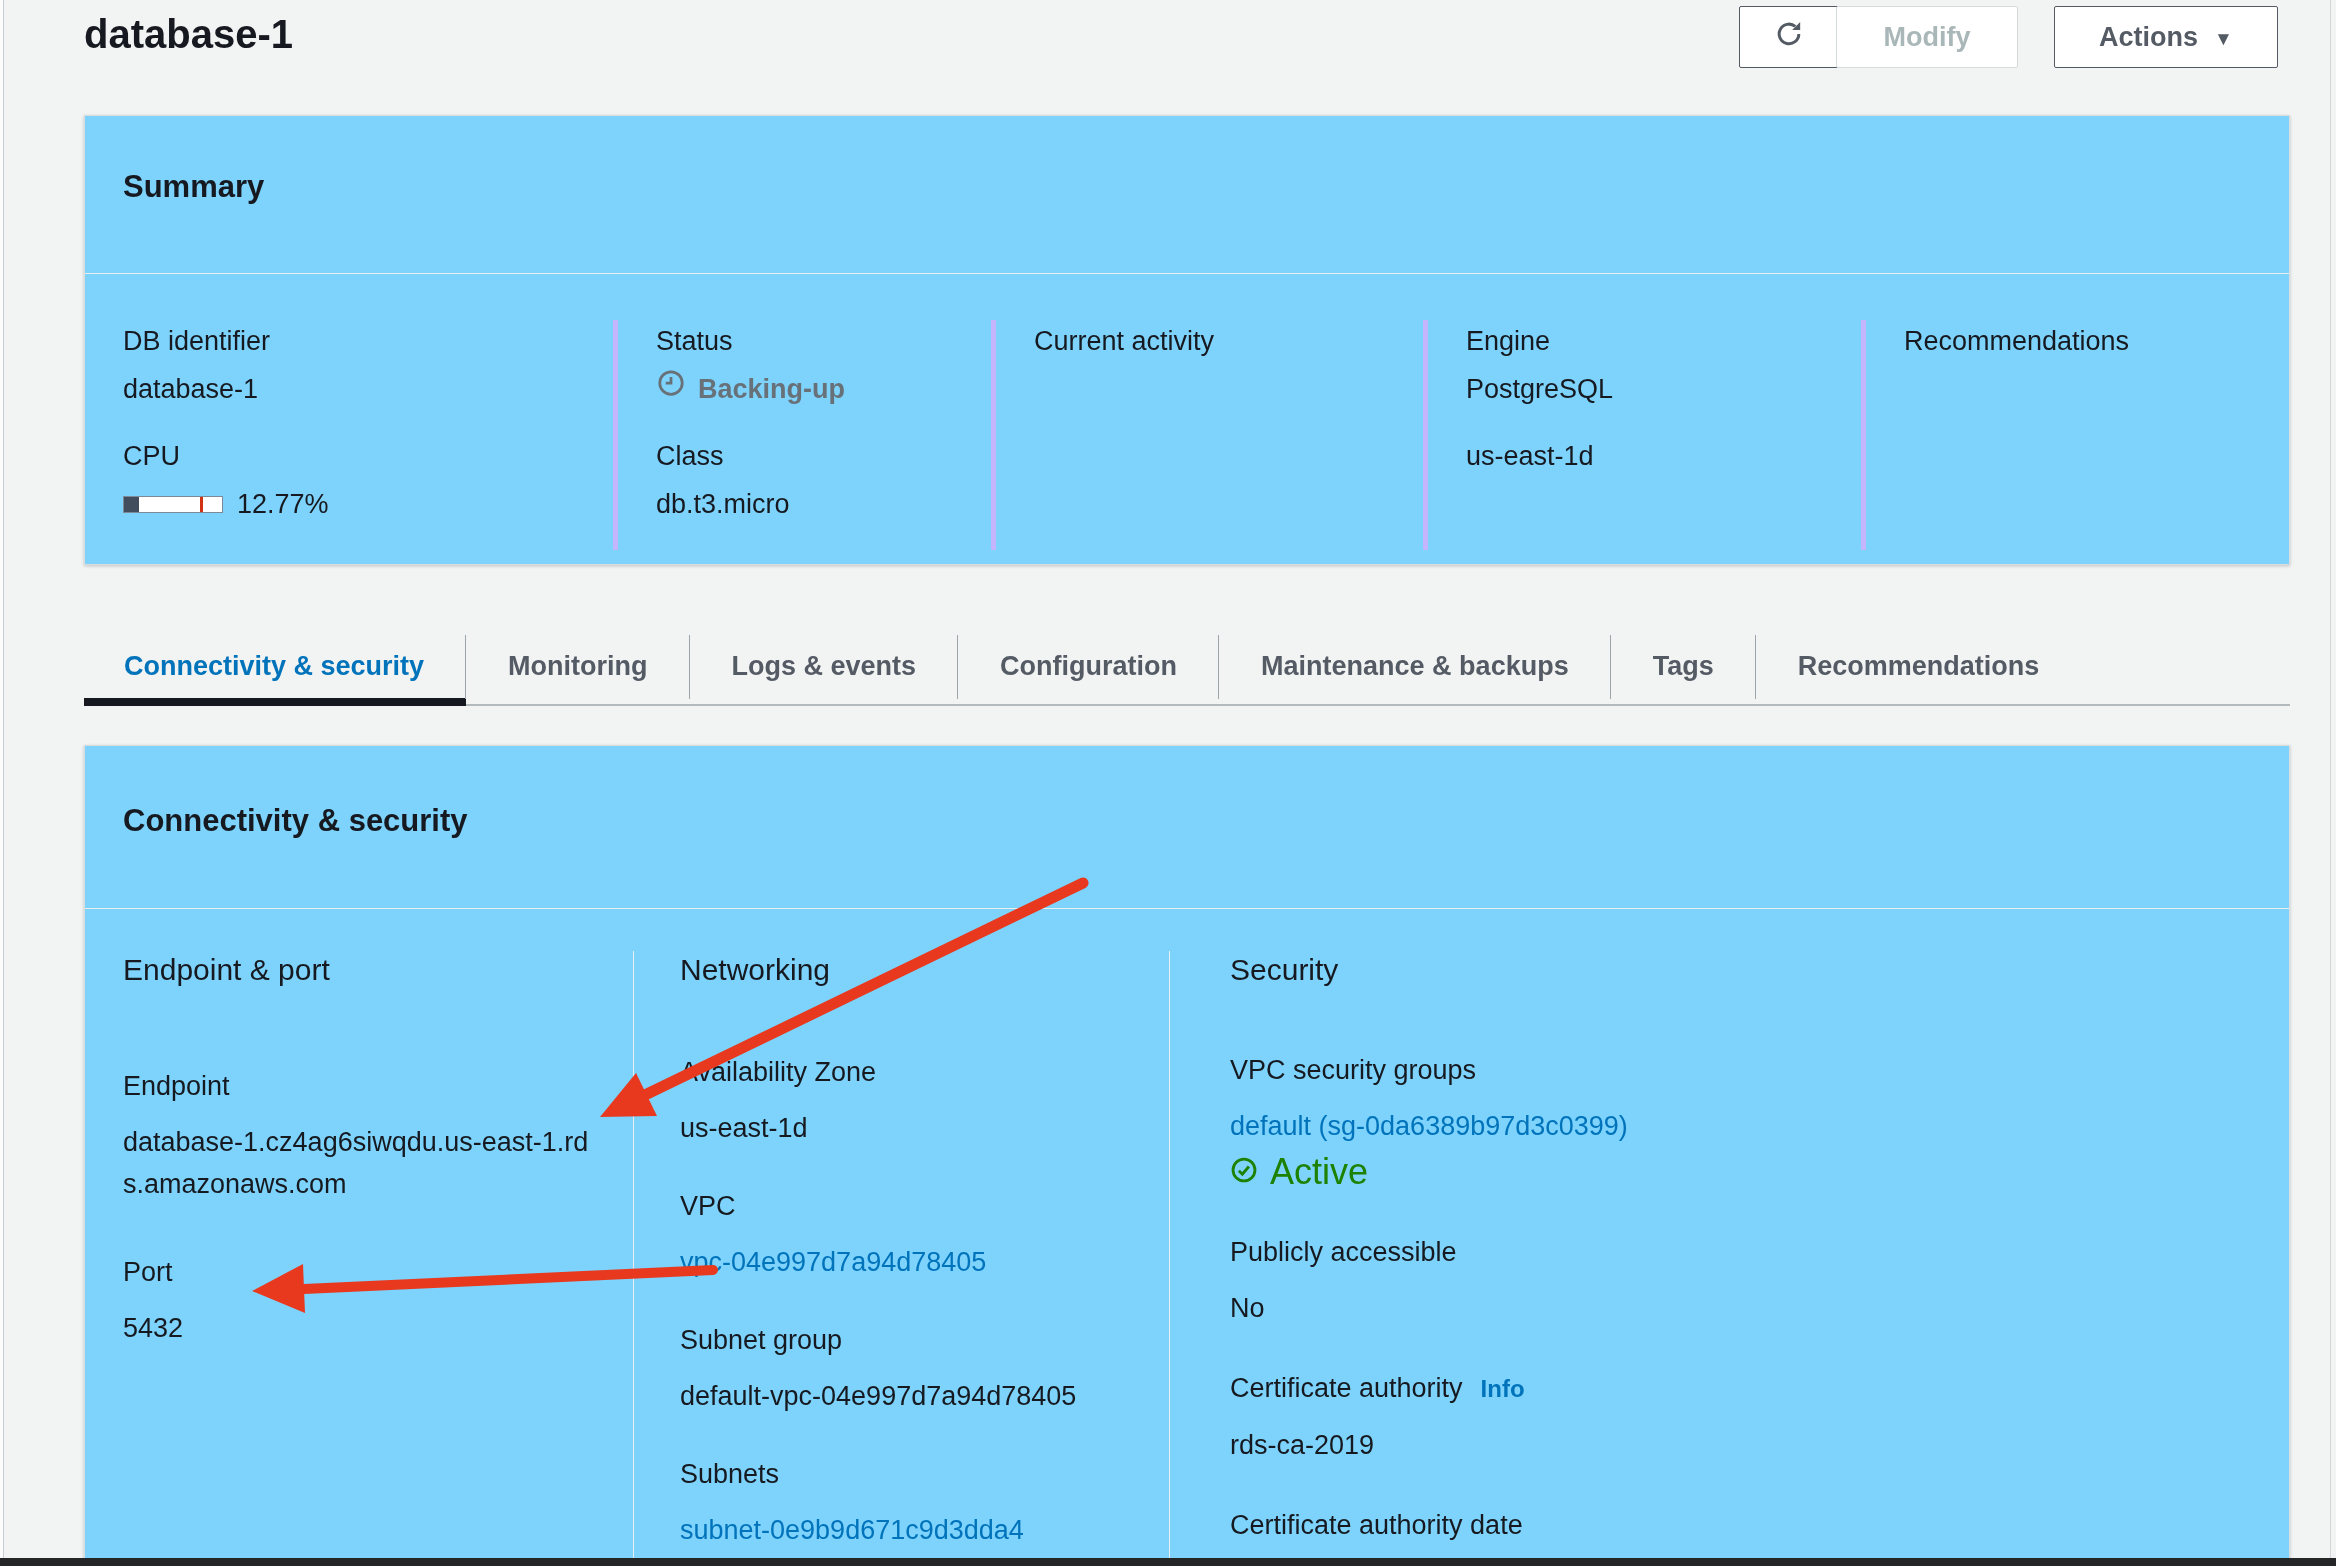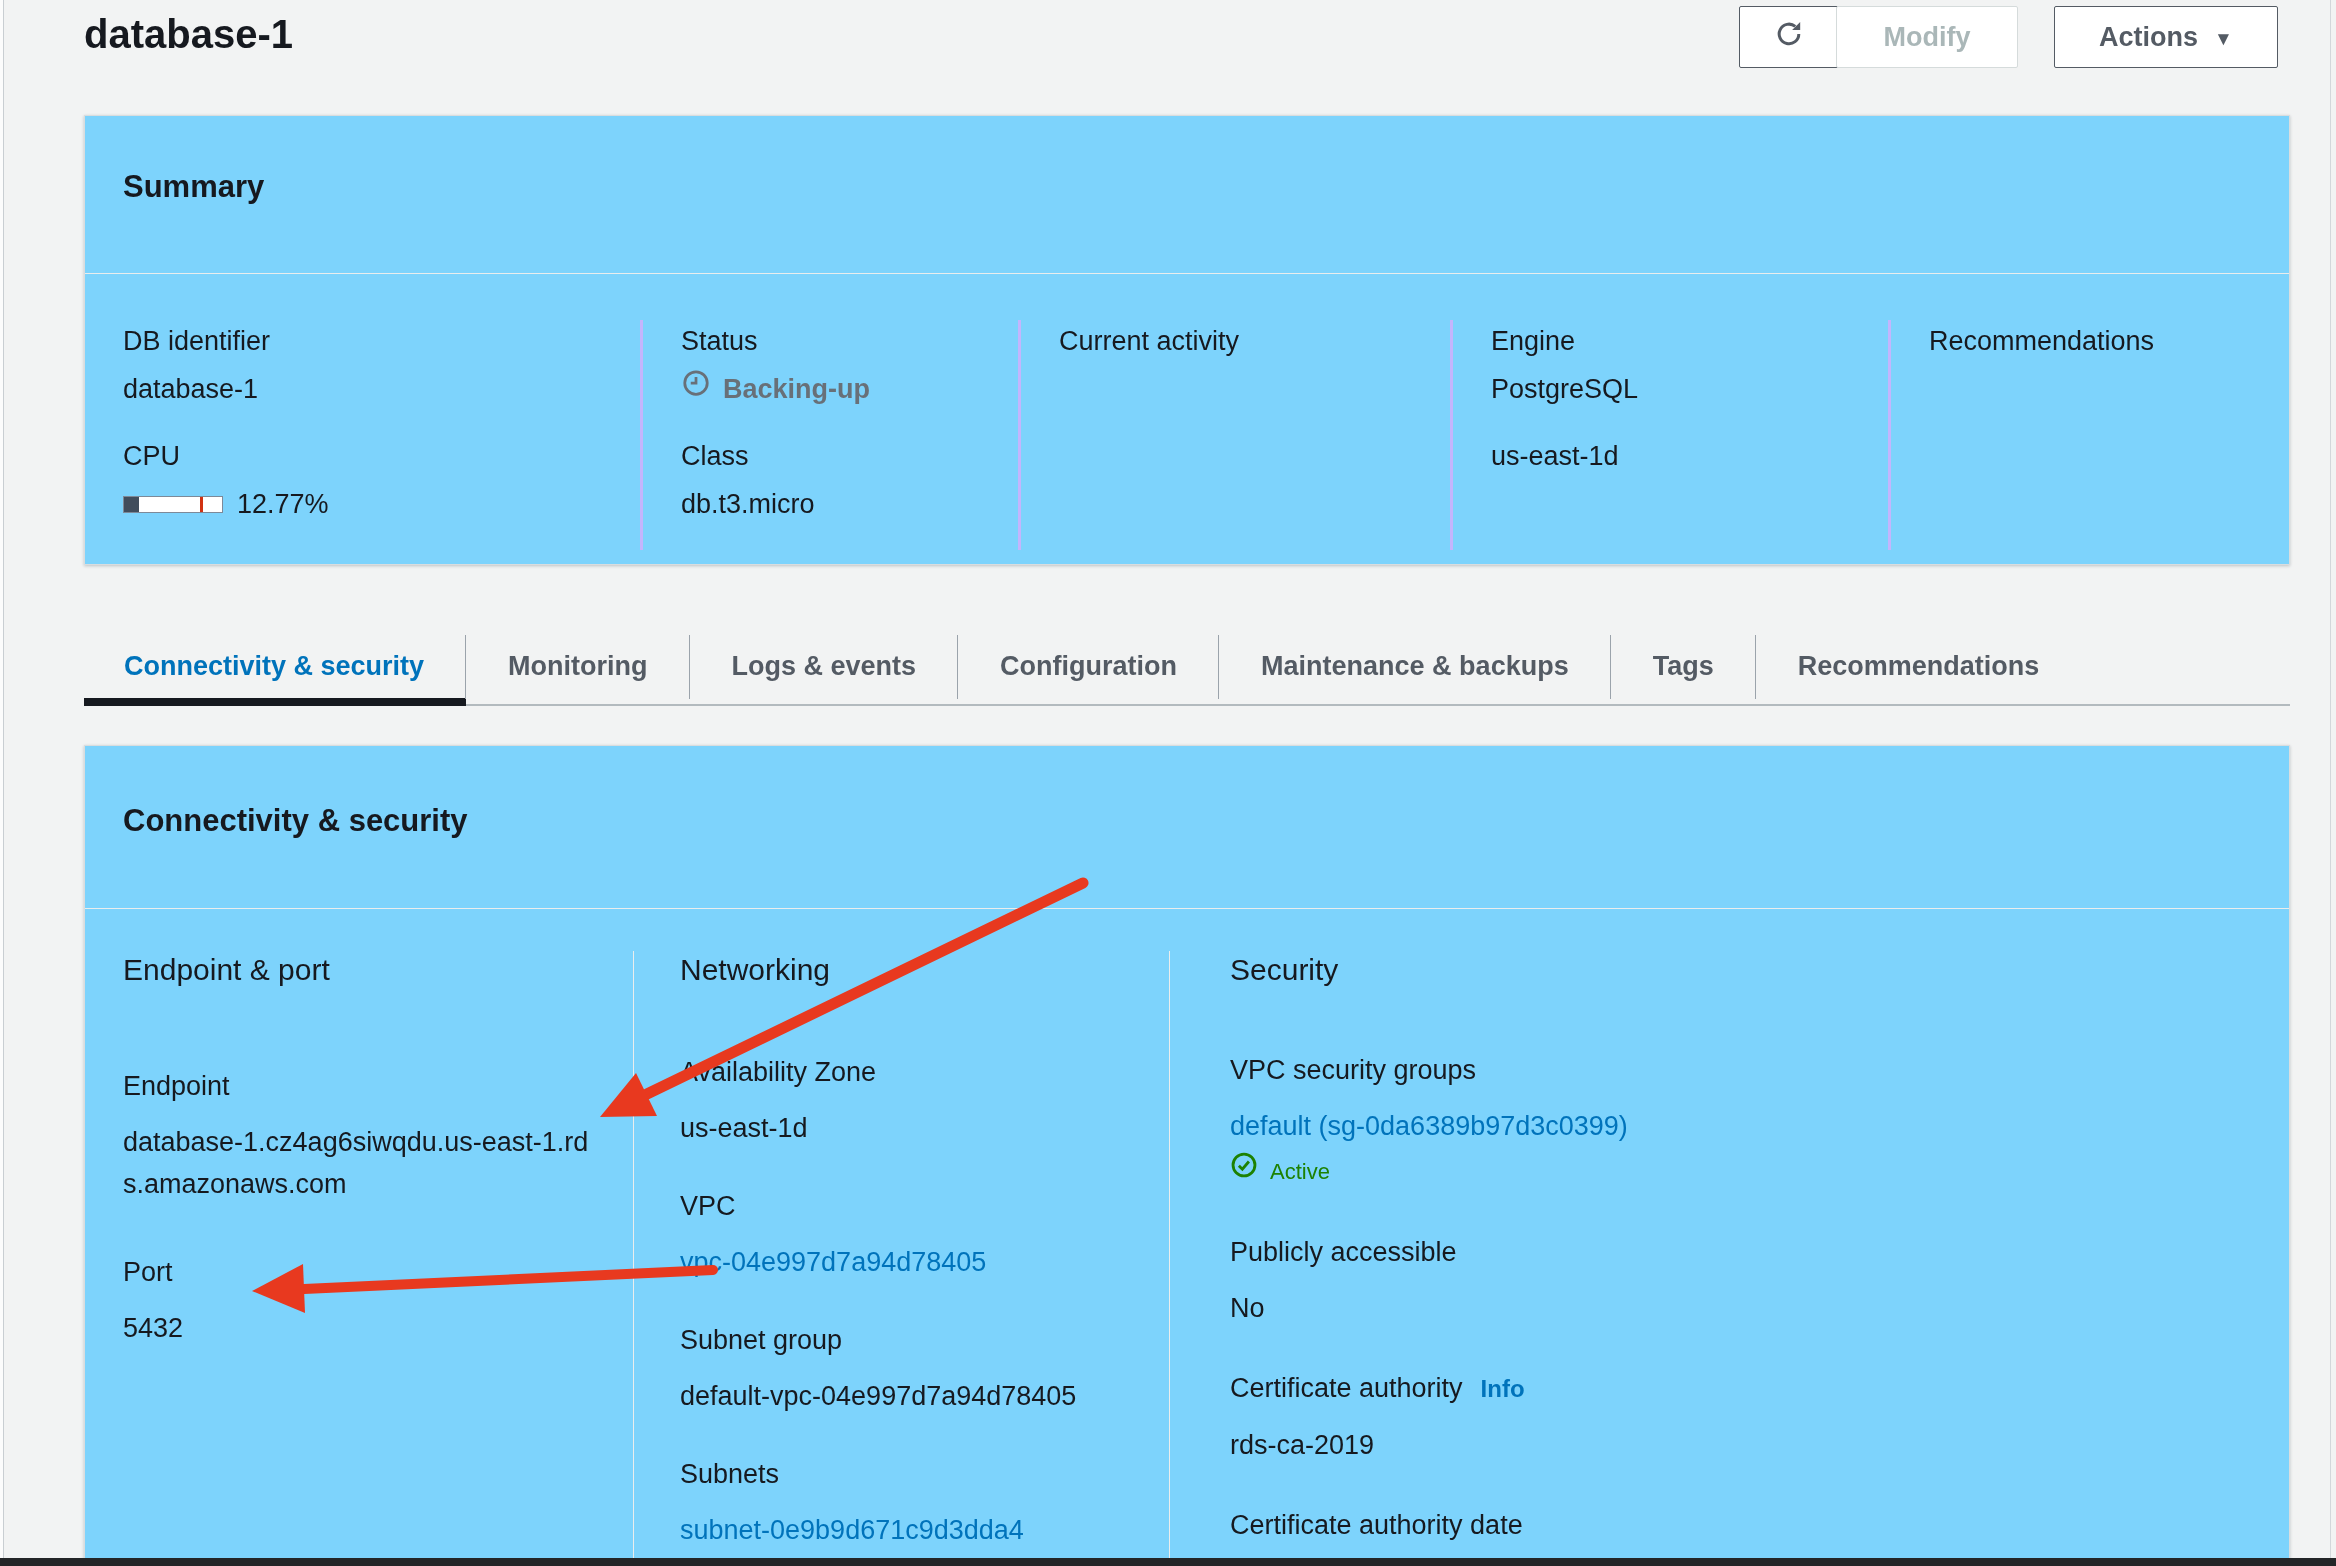--- a/index.html
+++ b/index.html
@@ -34,21 +34,21 @@
   }
   .summary-panel { top:115px; height:450px; }
   .conn-panel    { top:745px; height:1010px; display:flex; flex-direction:column; }
   .panel-h2 { font-size:31px; line-height:37px; font-weight:bold; color:#16191f; }
   .summary-panel .panel-header { padding:52px 38px 68px; border-bottom:1px solid #eaeded; }
   .conn-panel    .panel-header { padding:56px 38px 69px; border-bottom:1px solid #eaeded; }
 
   
   .summary-grid { display:grid; grid-template-columns:528px 378px 432px 438px 1fr; padding:46px 0 40px; }
   .s-col { padding-left:38px; padding-right:30px; }
-  .s-col + .s-col { border-left:3px solid #c4b5fd;margin-left:27px; }
+  .s-col + .s-col { border-left:5px solid #c4b5fd; }
   .f-label { font-size:27px; line-height:42px; color:#16191f; margin-bottom:6px; }
   .f-value { font-size:27px; line-height:42px; color:#16191f; }
   .summary-grid .field { margin-bottom:25px; }
   .status-row { display:flex; align-items:center; gap:12px; color:#687078;font-weight:bold; }
   .bar-row { display:flex; align-items:center; gap:14px; }
   .meter { position:relative; width:100px; height:17px; background:#fff; border:1px solid #7d8998; flex:0 0 auto; }
   .meter .fill { position:absolute; left:0; top:0; bottom:0; width:15%; background:#414d5c; }
   .meter .tick { position:absolute; top:0; bottom:0; width:3px; background:#d13212; left:78%; }
   .meter.activity { width:104px; border:2px solid #2581b5; }
   .meter.activity .fill { width:0; }
@@ -71,21 +71,21 @@
   .section-heading { font-size:30px; line-height:38px; font-weight:400; color:#16191f; margin-bottom:76px; }
   .col-networking .section-heading { margin-bottom:62px; }
   .col-security   .section-heading { margin-bottom:60px; }
   .conn-grid .field { margin-bottom:46px; }
   .col-networking .field { margin-bottom:36px; }
   .col-security   .field { margin-bottom:38px; }
   .col-networking .f-label, .col-security .f-label { margin-bottom:12px; }
   .conn-grid .f-label { margin-bottom:14px; }
   .endpoint-value { max-width:470px; word-break:break-all; }
   a.link { color:#0073bb; text-decoration:none; cursor:pointer; display:inline-block; font-size:27px; line-height:42px; }
-  .active-row { display:flex; align-items:center; gap:12px; color:#1d8102; font-size:22px; line-height:42px; margin-top:4px; }
+  .active-row { display:flex; align-items:center; gap:12px; color:#1d8102; font-size:36px; line-height:42px; margin-top:4px; }
   .label-row { display:flex; align-items:baseline; }
   .info-link { font-size:24px; font-weight:bold; color:#0073bb; margin-left:18px; cursor:pointer; }
 
   
   .arrows { position:absolute; left:0; top:0; width:2336px; height:1566px; pointer-events:none; z-index:10; }
 </style>
 </head>
 <body>
 
 <div class="page">

